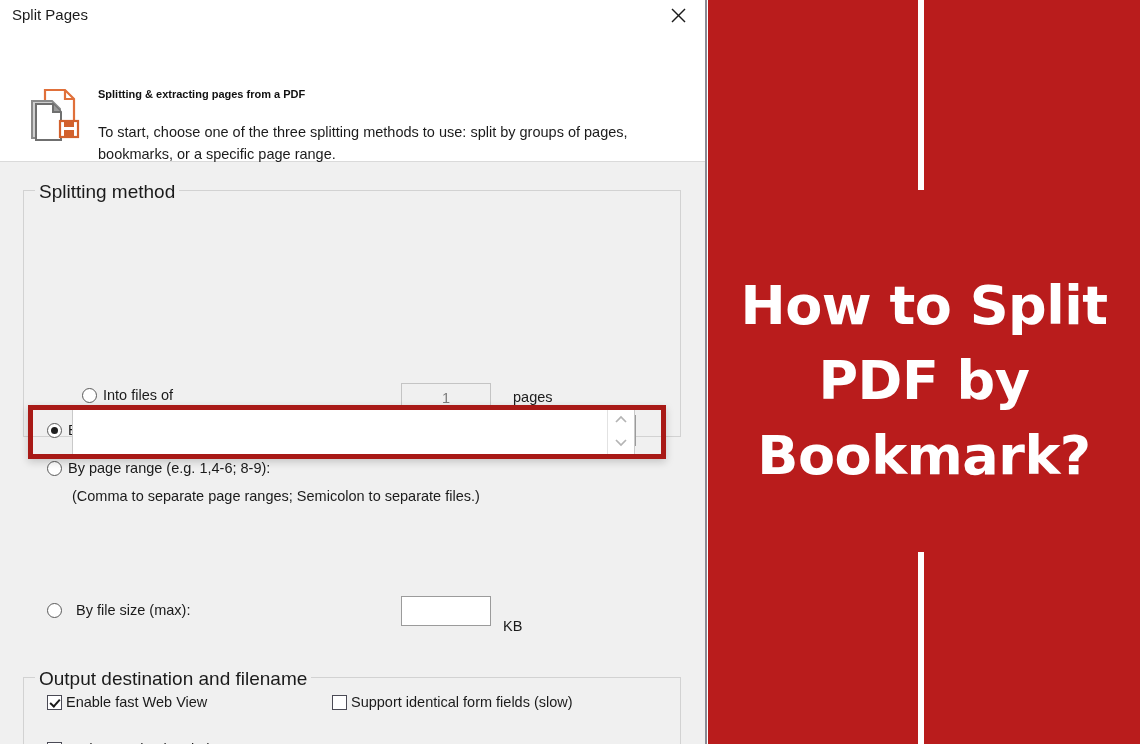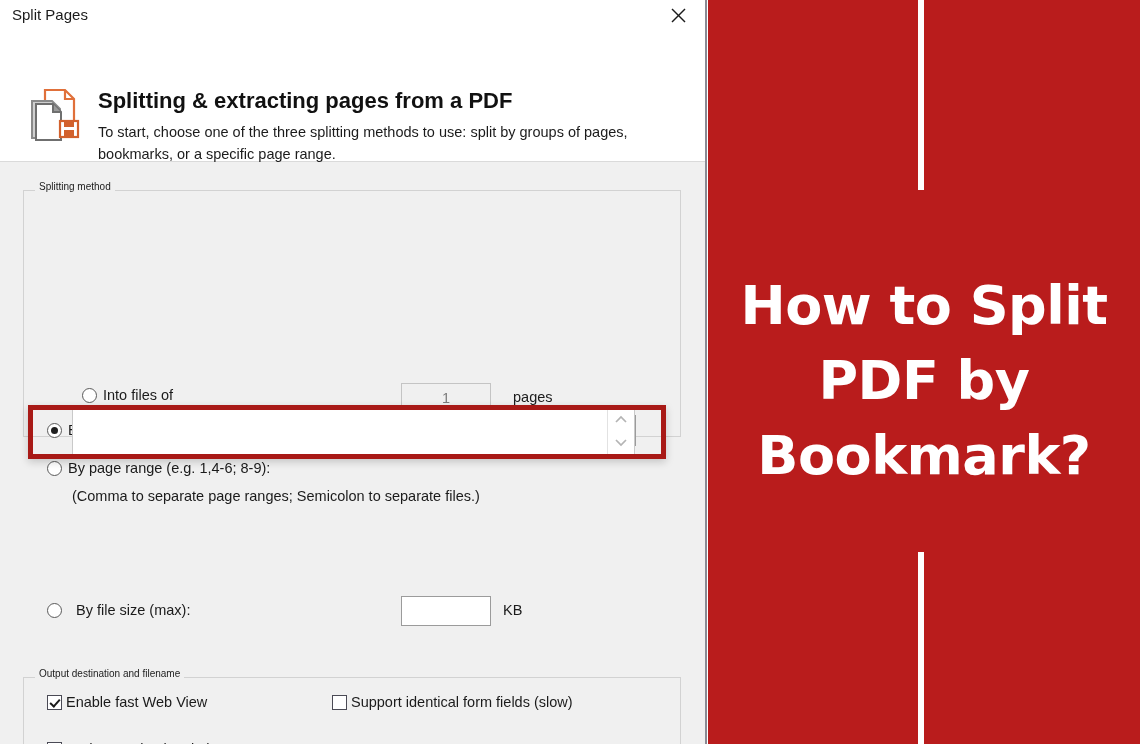--- a/index.html
+++ b/index.html
@@ -102,21 +102,21 @@
     position: absolute;
     left: 24px;
     top: 54px;
     width: 62px;
     height: 62px;
   }
   .banner-heading {
     position: absolute;
     left: 98px;
     top: 57px;
-    font-size: 22px;
+    font-size: 11px;
     font-weight: bold;
     color: #111111;
   }
   .banner-sub {
     position: absolute;
     left: 98px;
     top: 90px;
     width: 595px;
     font-size: 14.5px;
     color: #1b1b1b;
@@ -134,21 +134,21 @@
     position: absolute;
     border: 1px solid #d2d2d2;
     background: transparent;
   }
   .group-legend {
     position: absolute;
     top: -10px;
     left: 11px;
     background: #f0f0f0;
     padding: 0 4px;
-    font-size: 10px;
+    font-size: 19px;
     color: #1b1b1b;
   }
 
   #grp-split { left: 23px; top: 28px; width: 656px; height: 245px; }
   #grp-general { left: 23px; top: 325px; width: 656px; height: 160px; }
   #grp-output { left: 23px; top: 515px; width: 656px; height: 80px; }
 
   
   .row { position: absolute; display: flex; align-items: center; }
   .lbl { font-size: 14.5px; color: #1b1b1b; white-space: nowrap; }
@@ -343,21 +343,21 @@
         </div>
       </div>
 
       <div class="row" style="left:47px; top:311px; top:440px;gap:8px;">
         <span class="radio"></span>
         <span class="lbl">By file size (max):</span>
       </div>
       <div class="tbox" style="position:absolute; left:401px; top:434px; width:90px; height:30px;">
         <span></span>
       </div>
-      <div class="lbl" style="position:absolute; left:503px; top:440px;">KB</div>
+      <div class="lbl" style="position:absolute; left:503px; top:456px;">KB</div>
 
 
       <div class="row" style="left:47px; top:532px;">
         <span class="checkbox checked"></span>
         <span class="lbl">Enable fast Web View</span>
       </div>
 
       <div class="row" style="left:332px; top:532px;">
         <span class="checkbox"></span>
         <span class="lbl">Support identical form fields (slow)</span>

